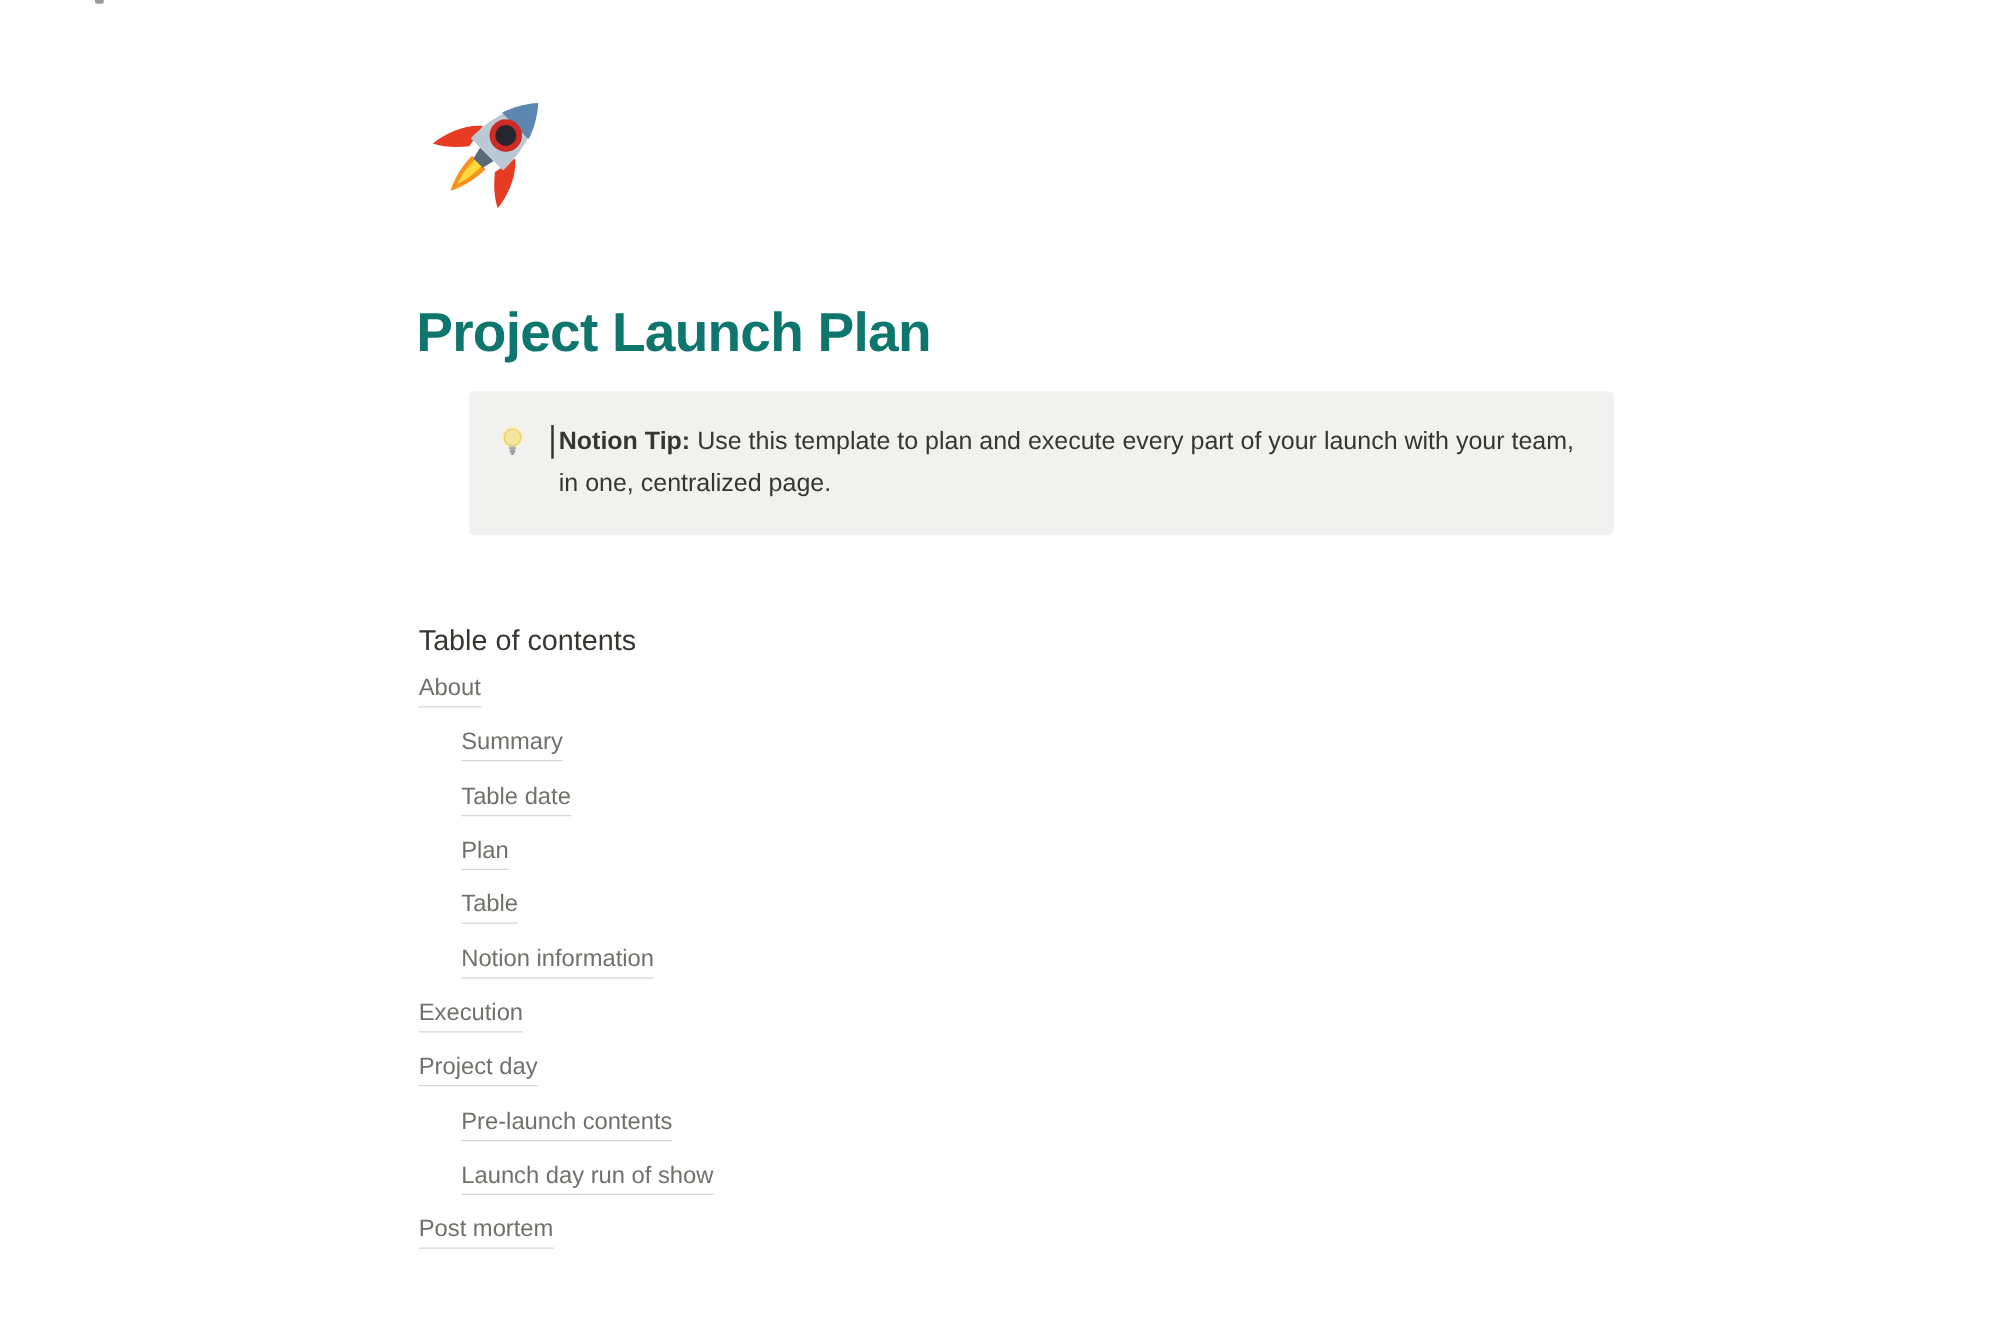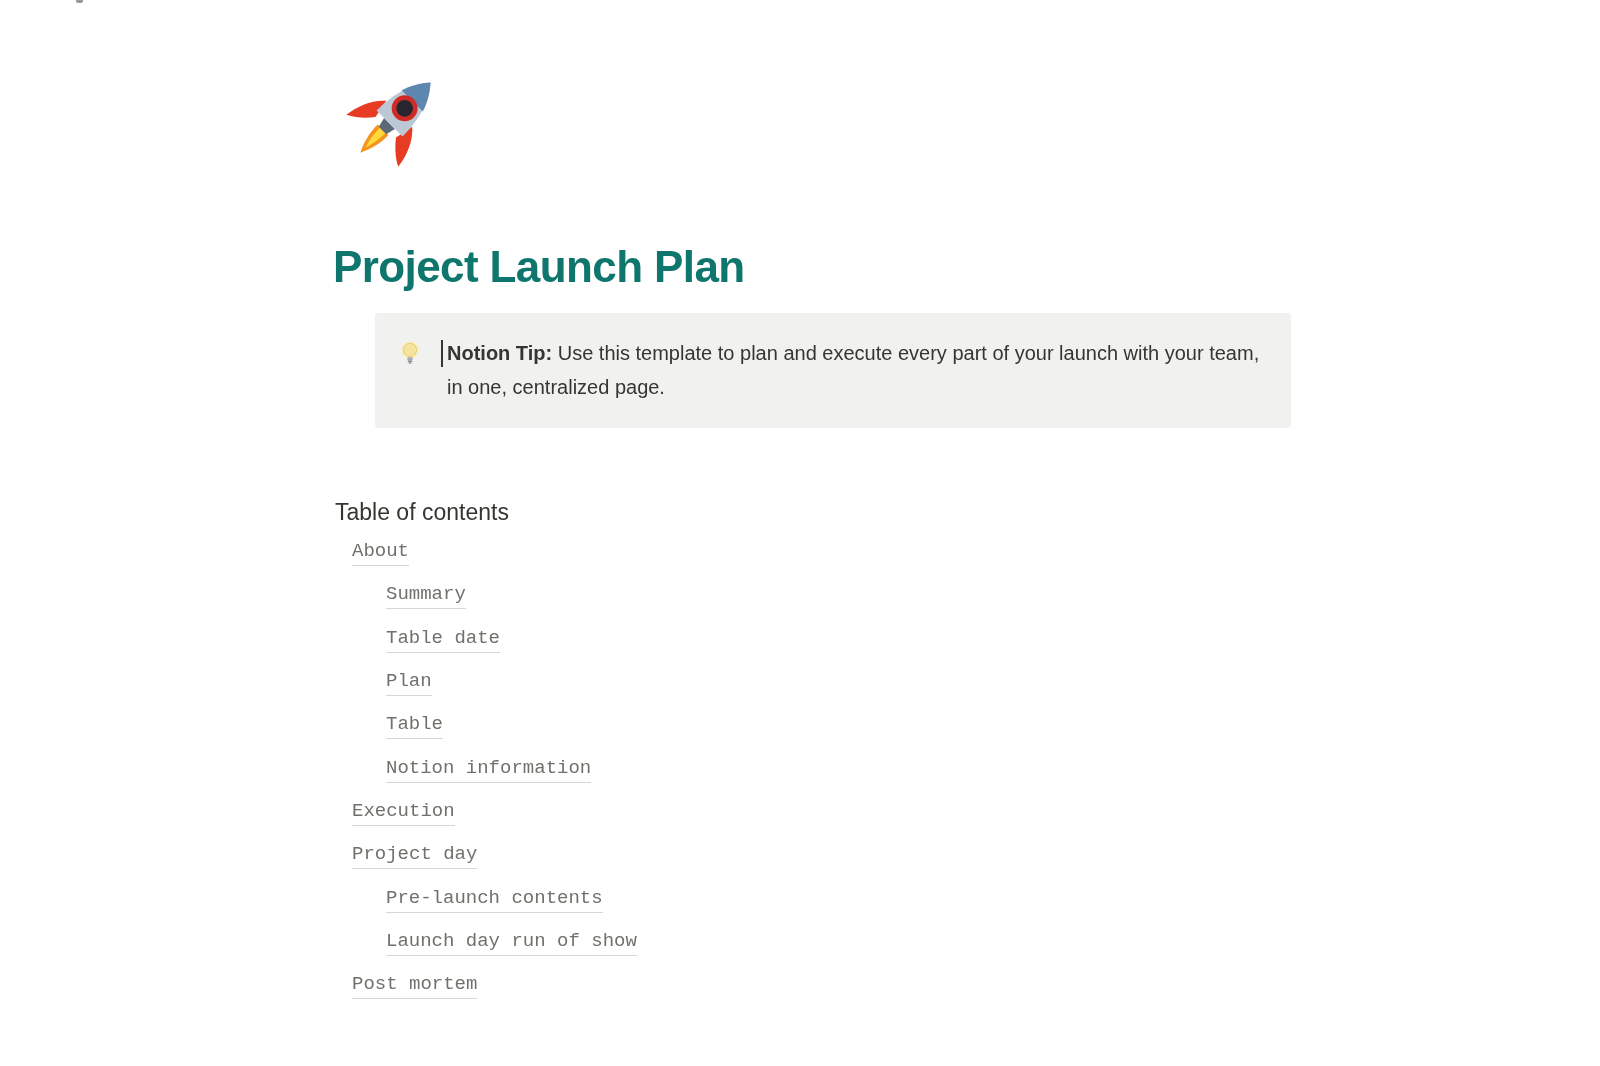--- a/index.html
+++ b/index.html
@@ -25,21 +25,21 @@
   .callout-icon svg { width:22px; height:28px; }
   .callout-body { position:relative; margin-left:26px; width:860px;
                   font-size:20px; line-height:34px; color:#37352f; cursor:text; }
   .callout-body b { font-weight:700; }
   .text-cursor { position:absolute; left:-6px; top:4px; width:2px; height:27px;
                  background:#37352f; }
 
   .toc-heading { position:absolute; left:335px; top:497px; font-size:23px;
                  font-weight:400; line-height:30px; color:#37352f; cursor:text; }
 
-  .toc-list { position:absolute; left:352px; top:531px;font-family:Liberation Mono, monospace; }
+  .toc-list { position:absolute; left:335px; top:531px; }
   .toc-item { height:43.3px; display:flex; align-items:center; }
   .toc-item.level-1 { padding-left:34px; }
   .toc-link { font-size:19px; line-height:24px; color:#72706b;
               border-bottom:1.5px solid #d8d6d1; padding-bottom:2px; cursor:pointer; }
 </style>
 </head>
 <body>
 
 <div class="page">
 

